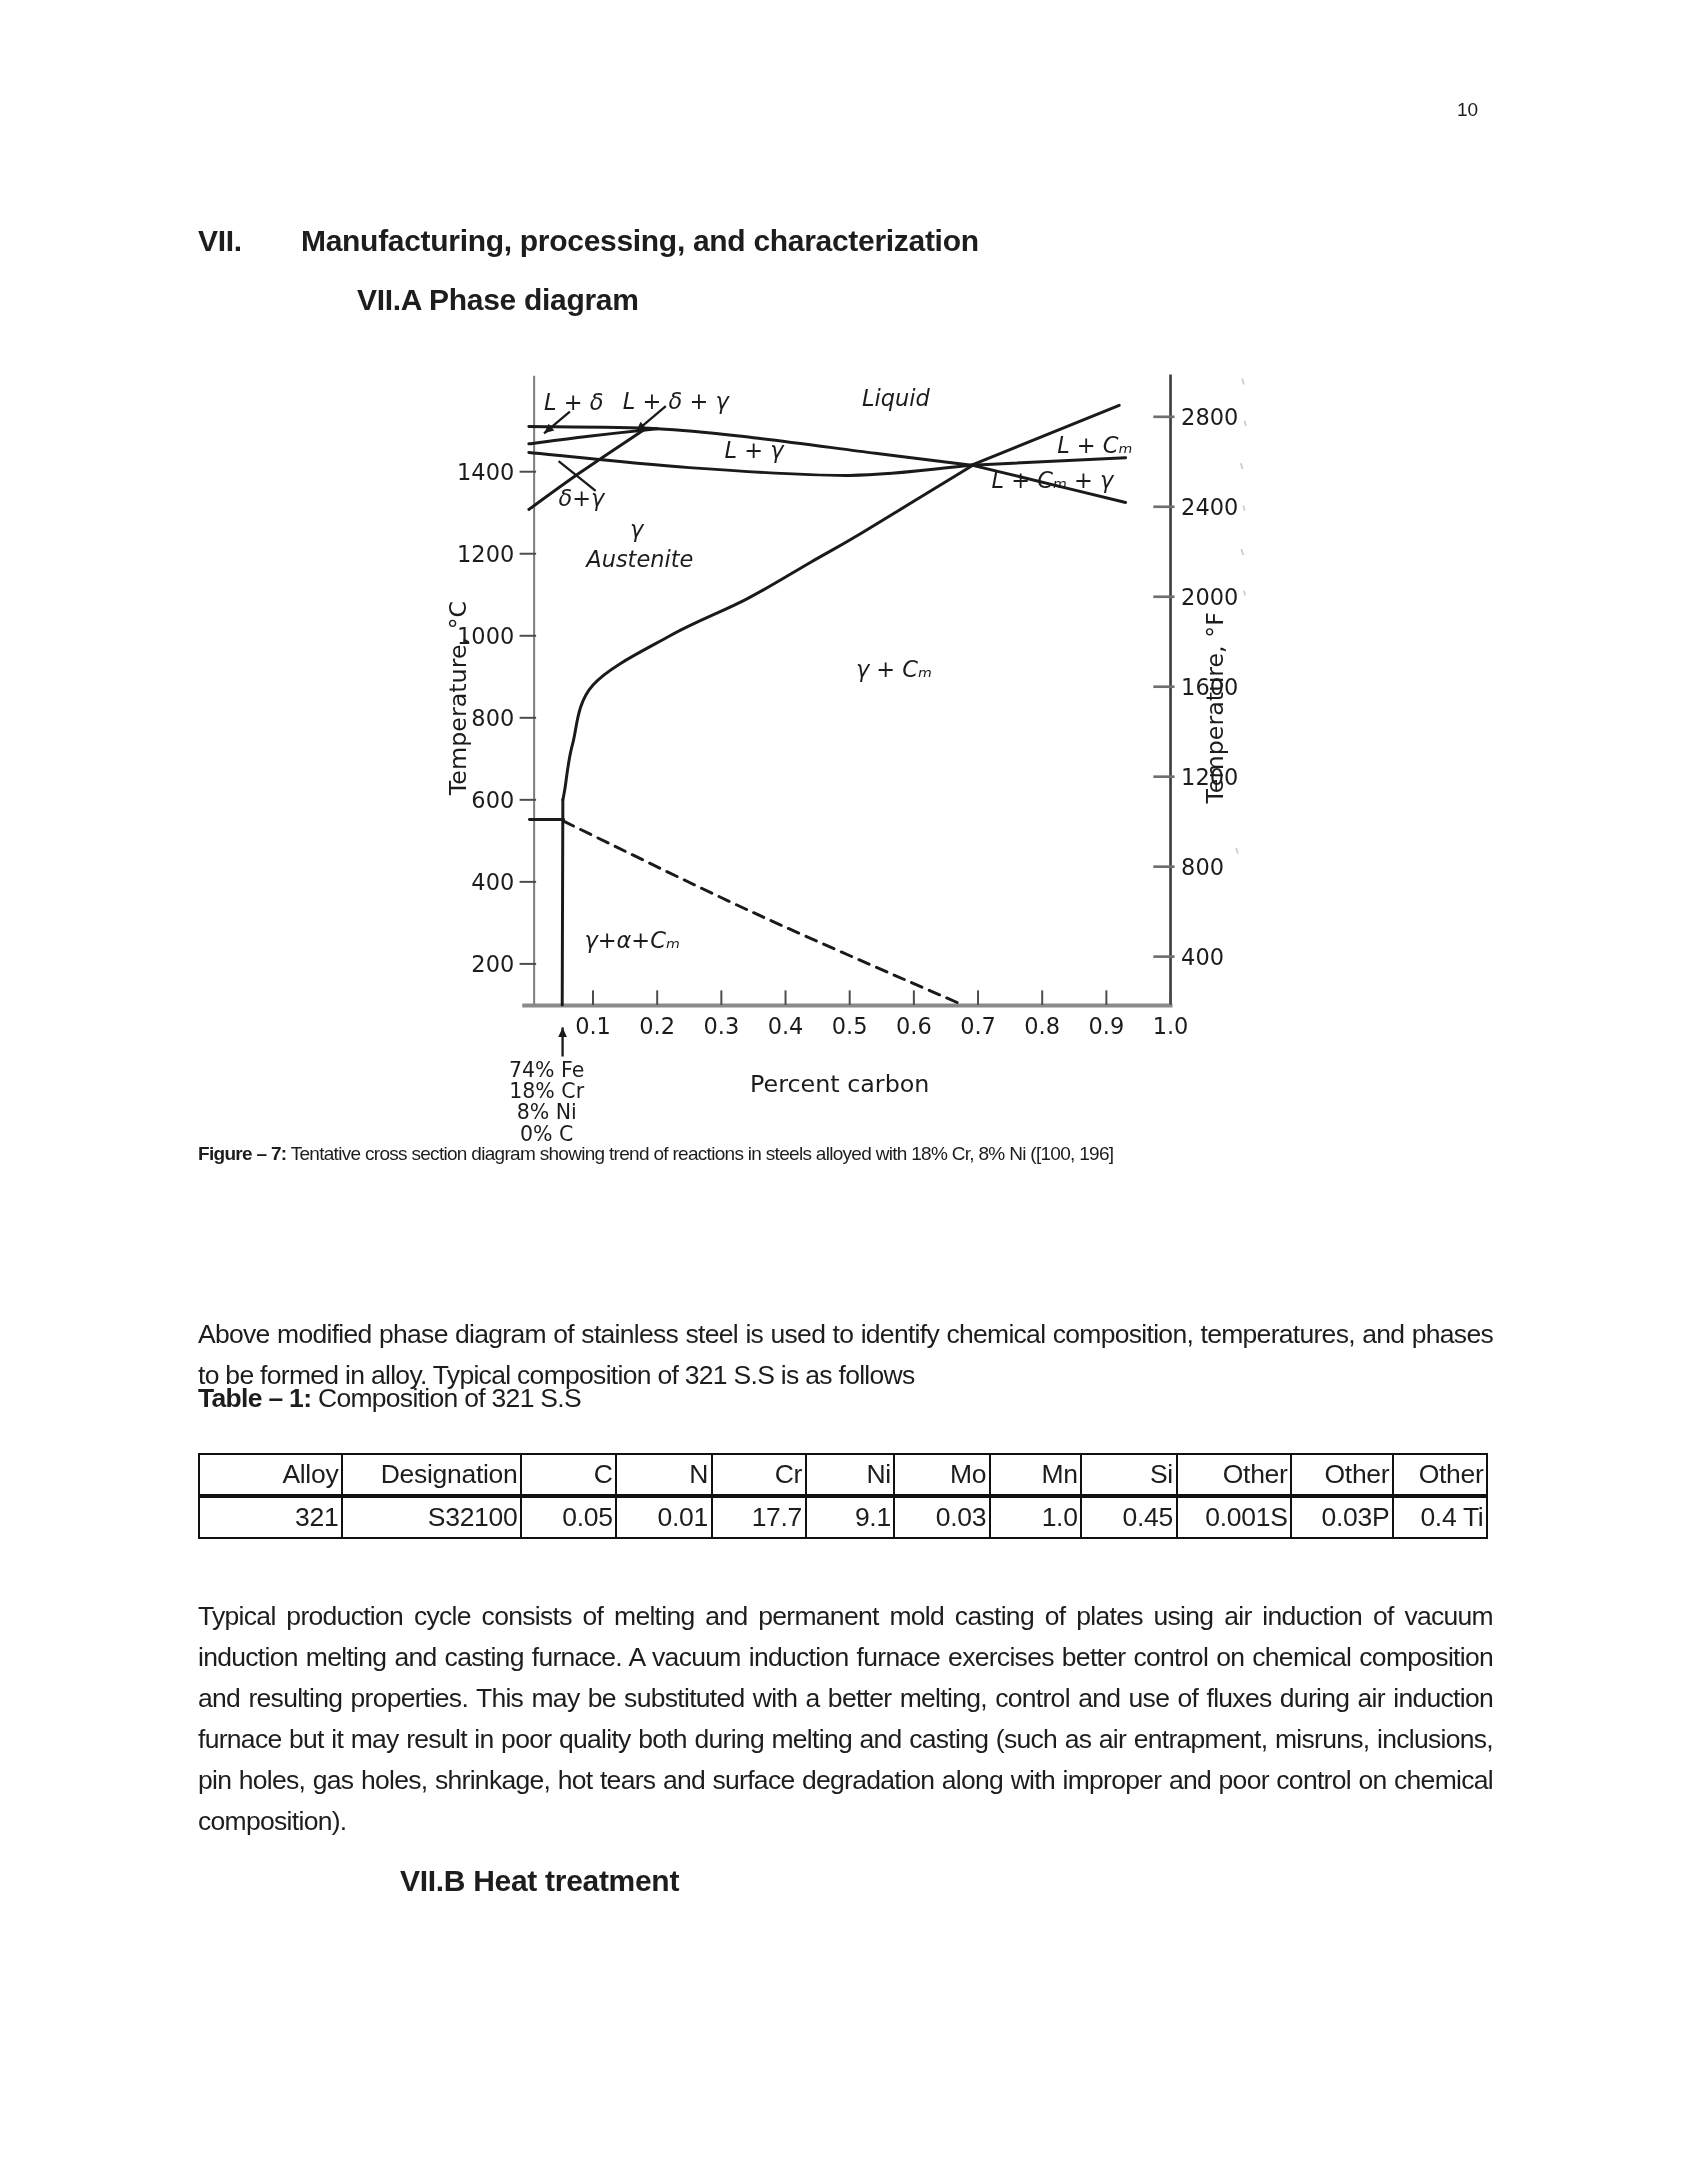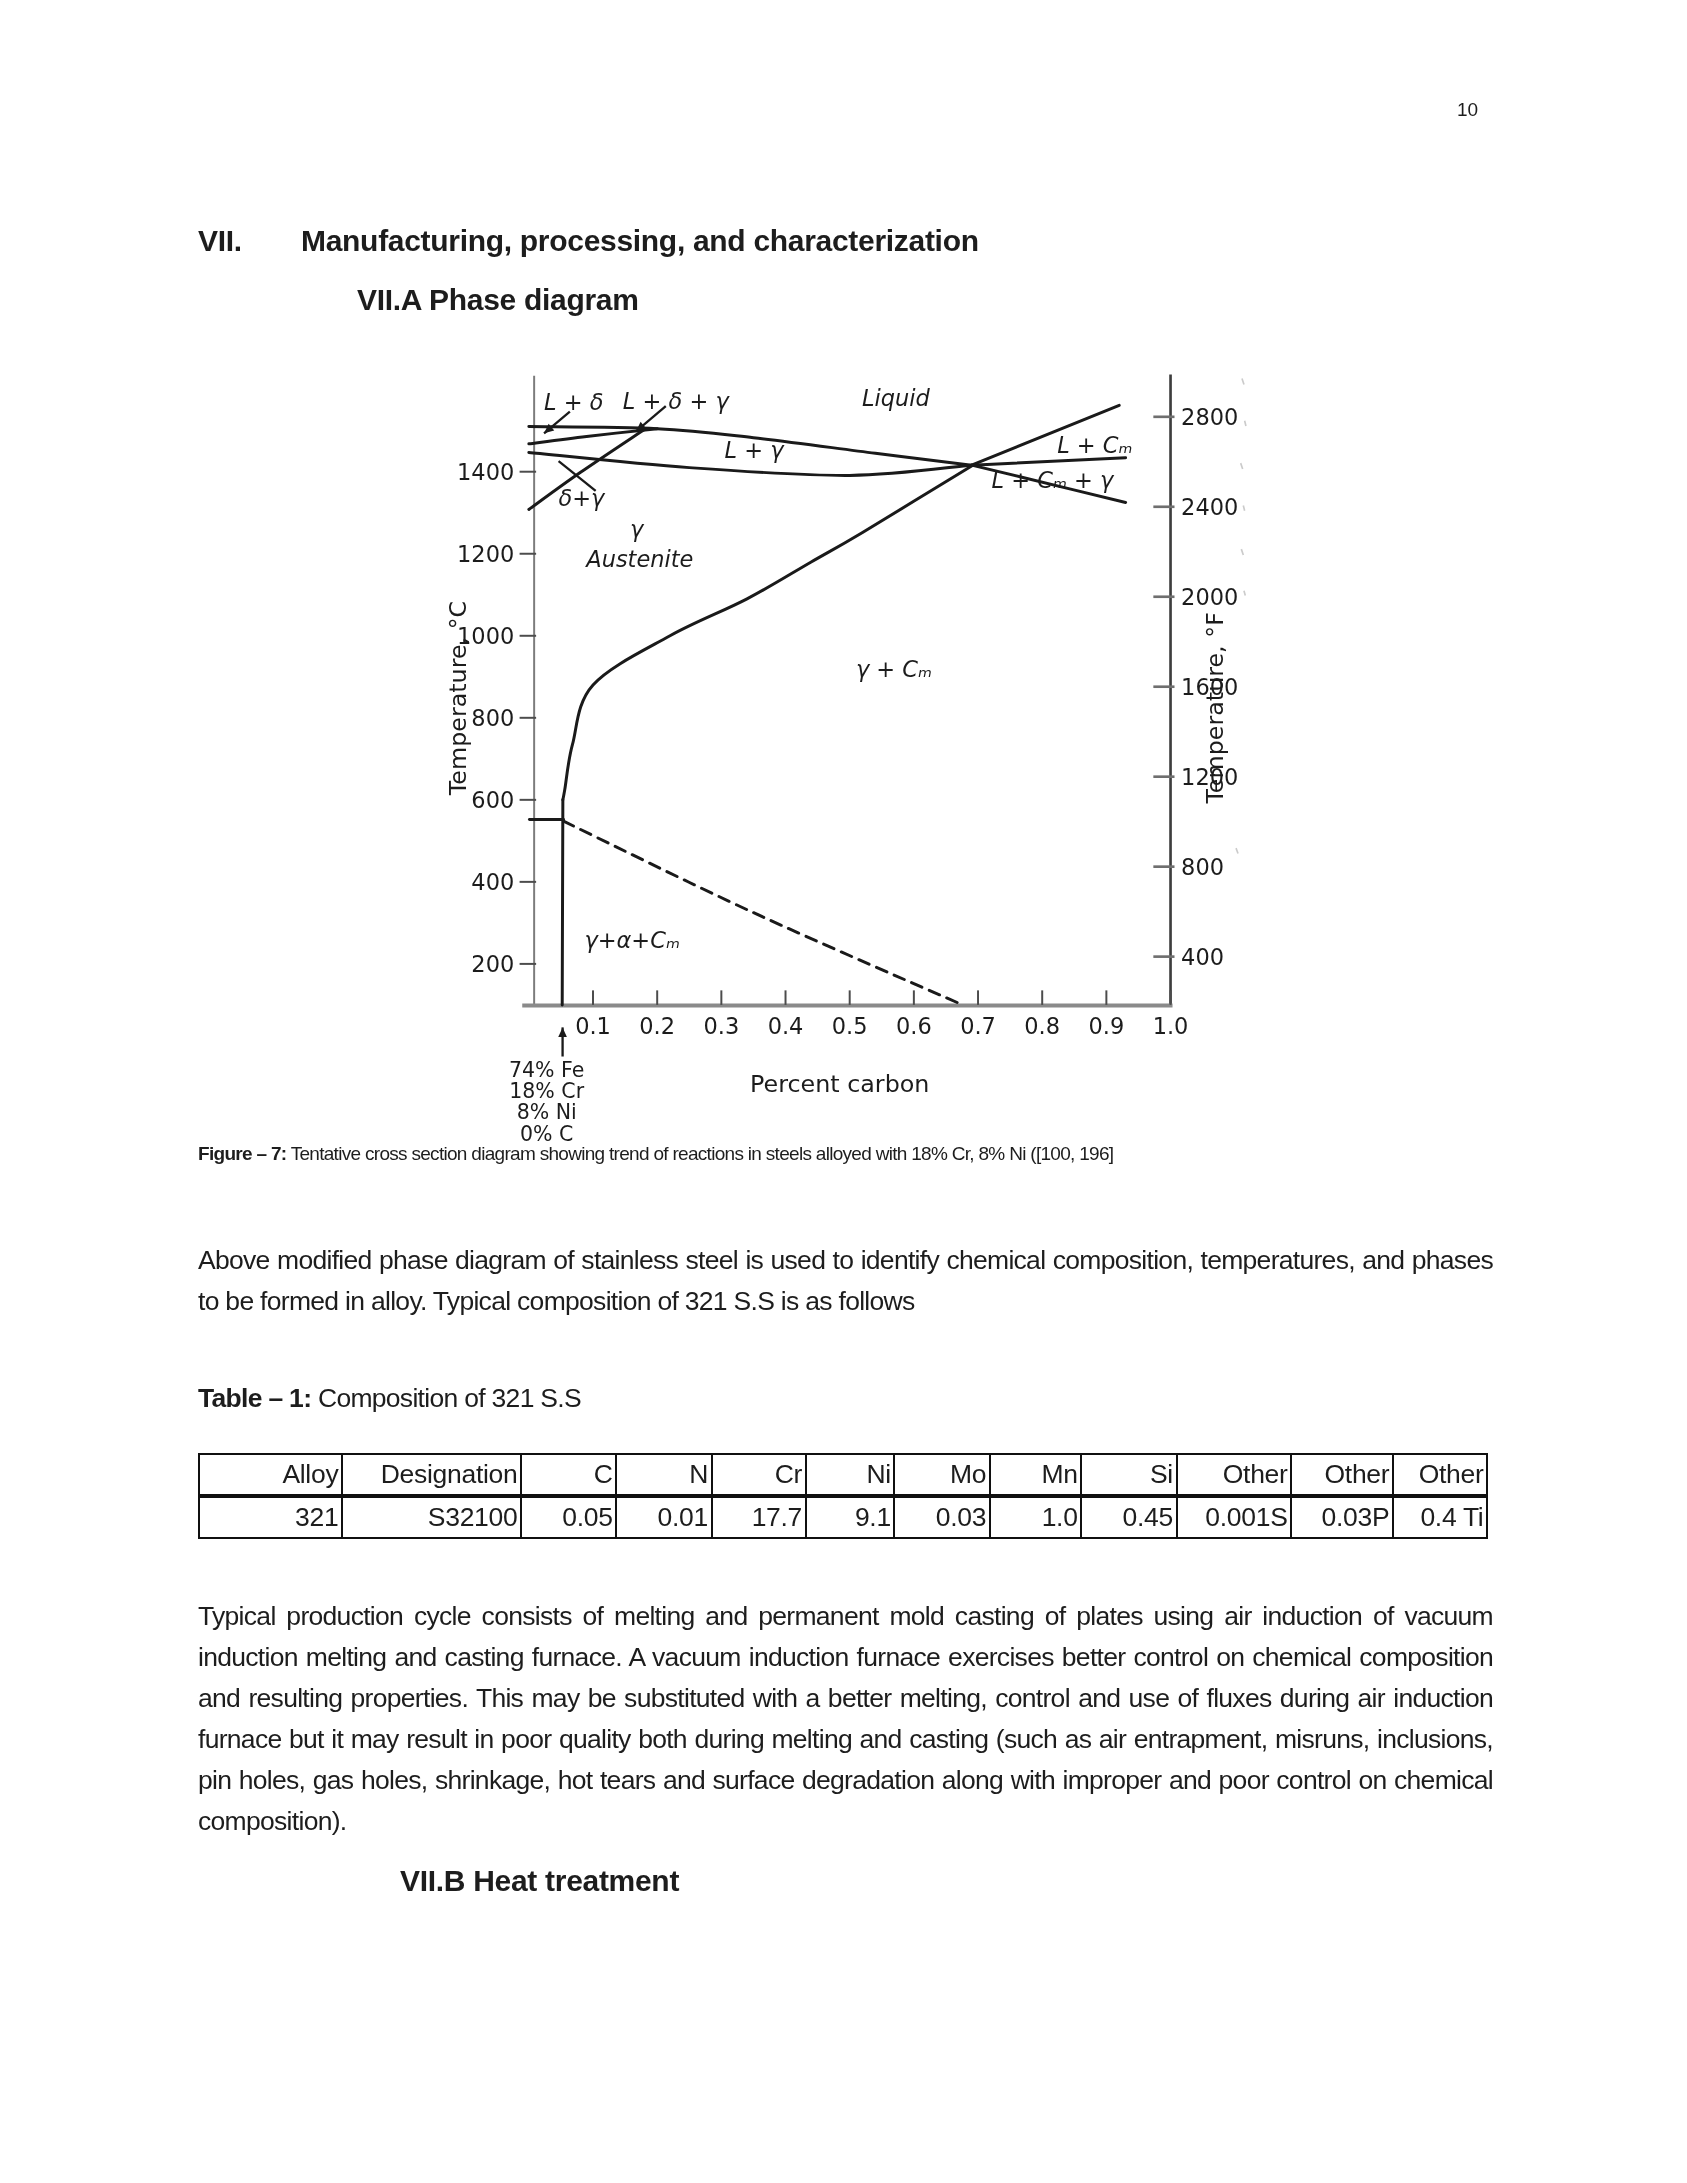--- a/index.html
+++ b/index.html
@@ -5,21 +5,21 @@
   html,body{margin:0;padding:0;background:#e8e8e8;}
   .page{position:relative;width:1687px;height:2183px;background:#ffffff;
         font-family:"Liberation Sans","DejaVu Sans",sans-serif;color:#1d1d1d;overflow:hidden;}
   .pagenum{position:absolute;left:1457px;top:99px;font-size:19px;}
   .h1{position:absolute;left:198px;top:200px;font-size:30px;font-weight:bold;letter-spacing:-0.3px;margin-top:24px;}
   .h1 .num{display:inline-block;width:103px;}
   .h2a{position:absolute;left:357px;top:283px;font-size:30px;font-weight:bold;letter-spacing:-0.3px;}
   .h2b{position:absolute;left:400px;top:1864px;font-size:30px;font-weight:bold;letter-spacing:-0.3px;}
   .caption{position:absolute;left:198px;top:1132px;width:1295px;font-size:19px;line-height:44px;
            text-align:justify;letter-spacing:-0.7px;}
-  .para1{position:absolute;left:198px;top:1240px;width:1295px;font-size:26.5px;line-height:41px;
+  .para1{position:absolute;left:198px;top:1314px;width:1295px;font-size:26.5px;line-height:41px;
          text-align:justify;letter-spacing:-0.7px;}
   .para2{position:absolute;left:198px;top:1596px;width:1295px;font-size:26.5px;line-height:41px;
          text-align:justify;letter-spacing:-0.7px;}
   .tlabel{position:absolute;left:198px;top:1383px;font-size:26.5px;letter-spacing:-0.7px;}
   .b{font-weight:bold;}
   .comp-table{position:absolute;left:198px;top:1453px;width:1290px;border-collapse:collapse;
               table-layout:fixed;font-size:26.5px;letter-spacing:-0.3px;border:2.6px solid #101010;}
   .comp-table th,.comp-table td{border:2px solid #101010;font-weight:400;text-align:right;
               padding:2.6px 2.6px 2.6px 9.3px;height:34px;overflow:hidden;white-space:nowrap;}
   .comp-table thead th{border-bottom:4px solid #101010;}

